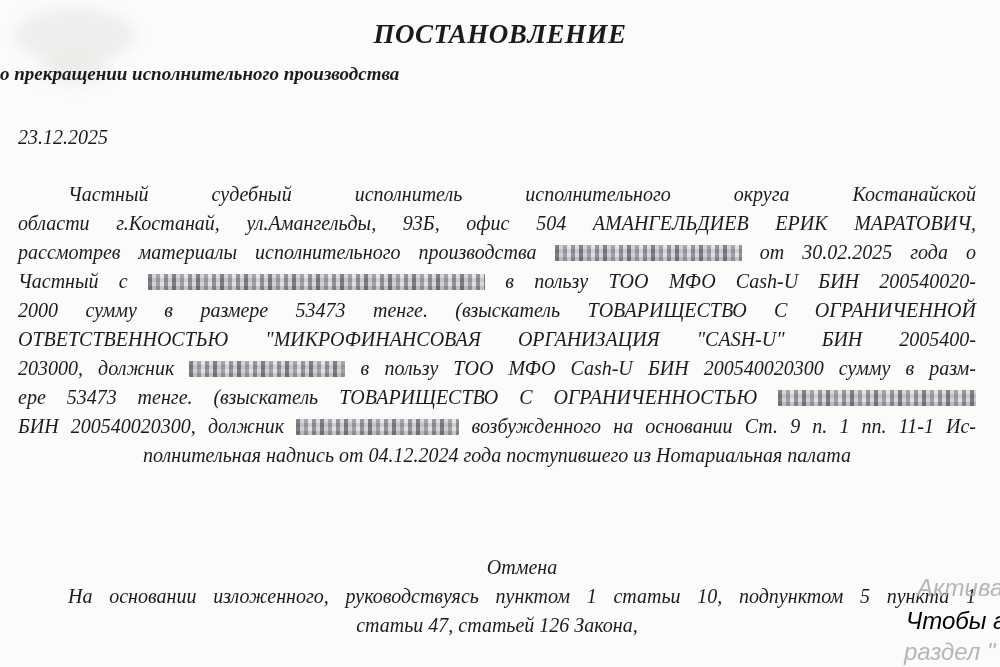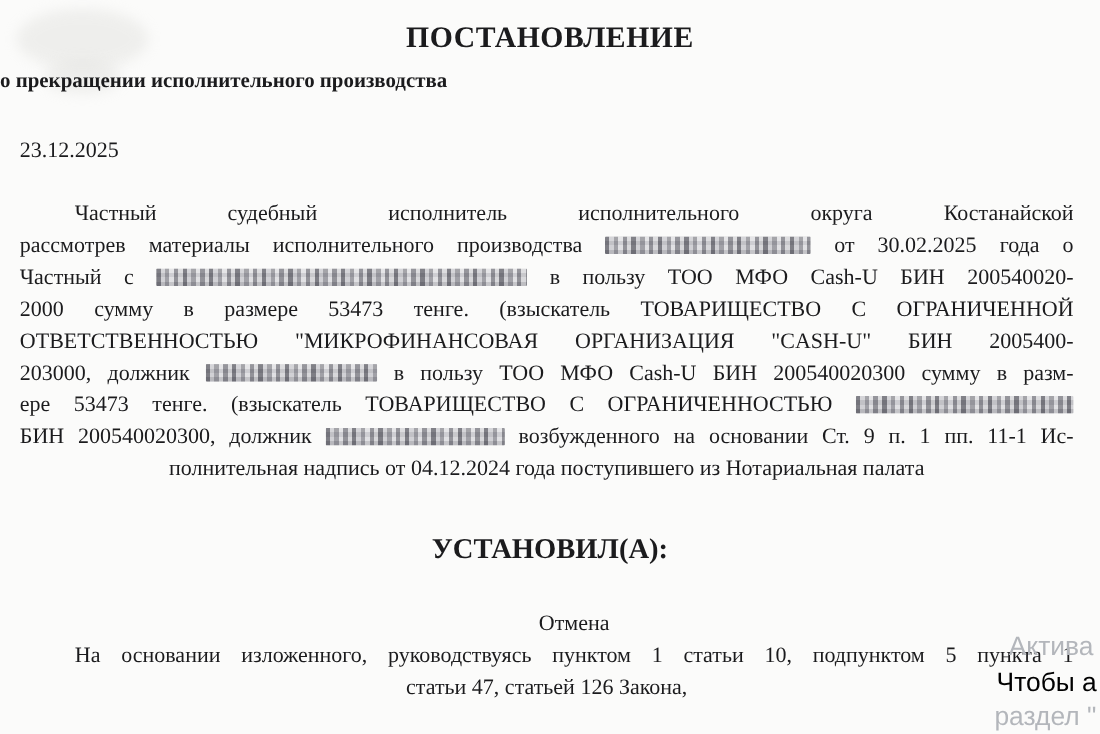--- a/index.html
+++ b/index.html
@@ -2,20 +2,21 @@
 <html><head>
 <meta charset="utf-8">
 <style>
   html,body{margin:0;padding:0;}
   body{width:1000px;height:667px;overflow:hidden;background:#fbfbfa;}
   .page{
     position:relative;width:1000px;height:667px;
     background:#fbfbfa;
     font-family:"Liberation Serif","DejaVu Serif",serif;
     color:#1b1b1d;
+    font-style:italic;
   }
   .scan-artifact{position:absolute;background:#d8d8d4;filter:blur(6px);opacity:.35;border-radius:50%;}
   .doc-title{
     position:absolute;top:19px;left:0;width:100%;text-align:center;
     font-size:27px;font-weight:bold;letter-spacing:.5px;
   }
   .doc-subtitle{
     position:absolute;top:63px;left:0;width:100%;
     font-size:19px;font-weight:bold;
   }
@@ -56,31 +57,31 @@
 
   <div class="scan-artifact" style="left:15px;top:8px;width:120px;height:55px;"></div>
   <div class="scan-artifact" style="left:40px;top:55px;width:70px;height:30px;"></div>
 
   <div class="doc-title">ПОСТАНОВЛЕНИЕ</div>
   <div class="doc-subtitle">о прекращении исполнительного производства</div>
   <div class="doc-date">23.12.2025</div>
 
   <div class="body-block" id="body-lines">
       <div class="doc-line just ind"><span>Частный судебный исполнитель исполнительного округа Костанайской</span></div>
+      <div class="doc-line just"><span>области г.Костанай, ул.Амангельды, 93Б, офис 504 АМАНГЕЛЬДИЕВ ЕРИК МАРАТОВИЧ,</span></div>
       <div class="doc-line just"><span>рассмотрев материалы исполнительного производства </span><span class="redact" style="width: 187px;"></span><span> от 30.02.2025 года о</span></div>
       <div class="doc-line just"><span>Частный с </span><span class="redact" style="width: 337px;"></span><span> в пользу ТОО МФО Cash-U БИН 200540020-</span></div>
       <div class="doc-line just"><span>2000 сумму в размере 53473 тенге. (взыскатель ТОВАРИЩЕСТВО С ОГРАНИЧЕННОЙ</span></div>
       <div class="doc-line just"><span>ОТВЕТСТВЕННОСТЬЮ "МИКРОФИНАНСОВАЯ ОРГАНИЗАЦИЯ "CASH-U" БИН 2005400-</span></div>
       <div class="doc-line just"><span>203000, должник </span><span class="redact" style="width: 156px;"></span><span> в пользу ТОО МФО Cash-U  БИН 200540020300 сумму в разм-</span></div>
       <div class="doc-line just"><span>ере 53473  тенге. (взыскатель ТОВАРИЩЕСТВО С ОГРАНИЧЕННОСТЬЮ </span><span class="redact" style="width: 198px;"></span></div>
       <div class="doc-line just"><span>БИН 200540020300, должник </span><span class="redact" style="width: 163px;"></span><span> возбужденного на основании Ст. 9 п. 1 пп. 11-1 Ис-</span></div>
       <div class="doc-line"><span>полнительная надпись от 04.12.2024 года поступившего из Нотариальная палата</span></div>
     </div>
 
-  <div class="section-heading">УСТАНОВИЛ(А):</div>
 
   <div class="closing-block" id="closing-lines">
       <div class="doc-line ind"><span>Отмена</span></div>
       <div class="doc-line just ind"><span>На основании изложенного, руководствуясь пунктом 1 статьи 10, подпунктом 5 пункта 1</span></div>
       <div class="doc-line"><span>статьи 47, статьей 126 Закона,</span></div>
     </div>
 
   <div id="watermark-layer">
       <span class="watermark-line" style="left: 917px; top: 574px; color: rgb(179, 182, 187);">Актива</span>
       <span class="watermark-line" style="left: 906px; top: 607px; color: #000000;">Чтобы а</span>

